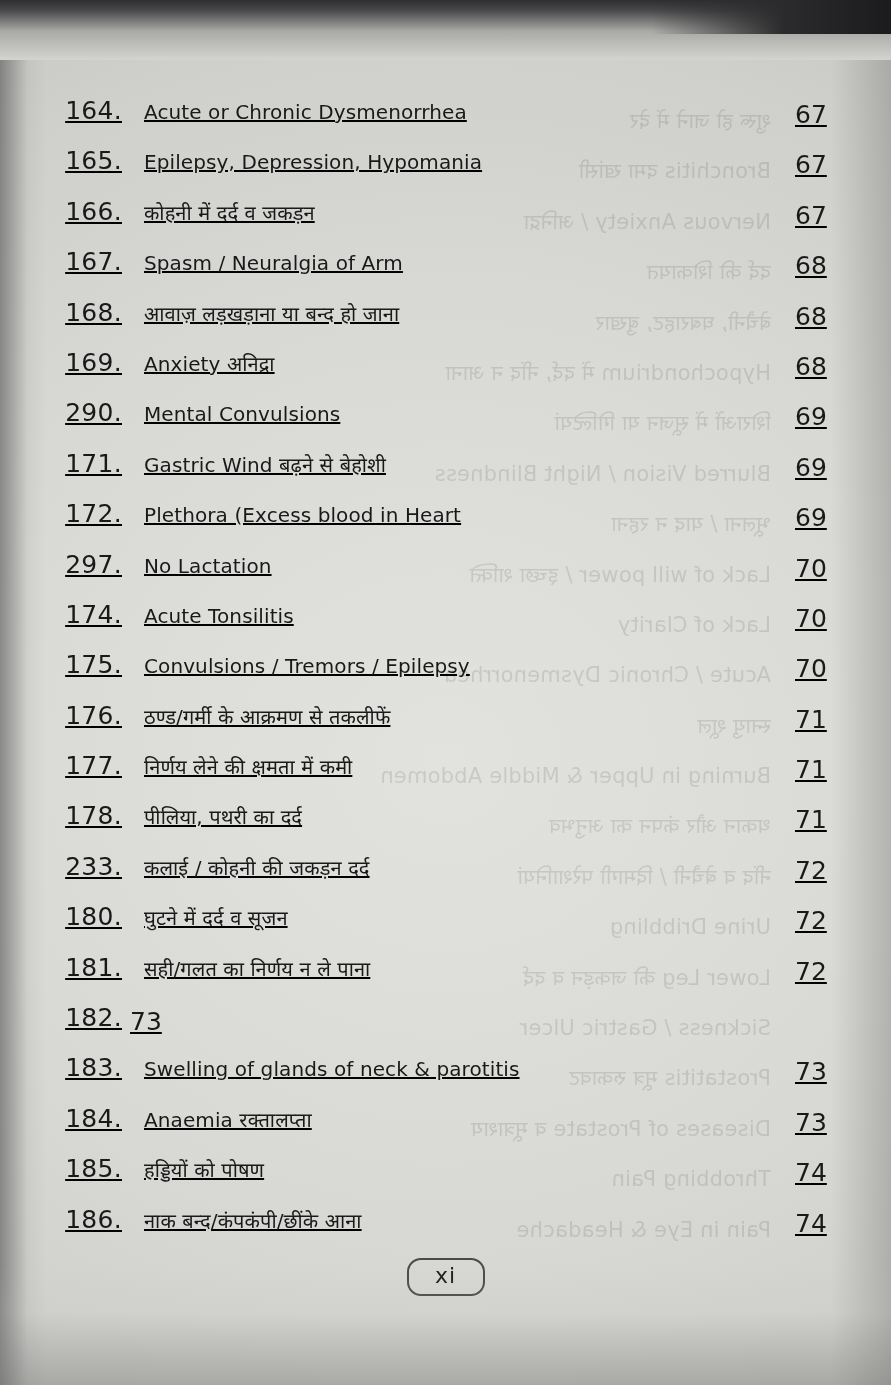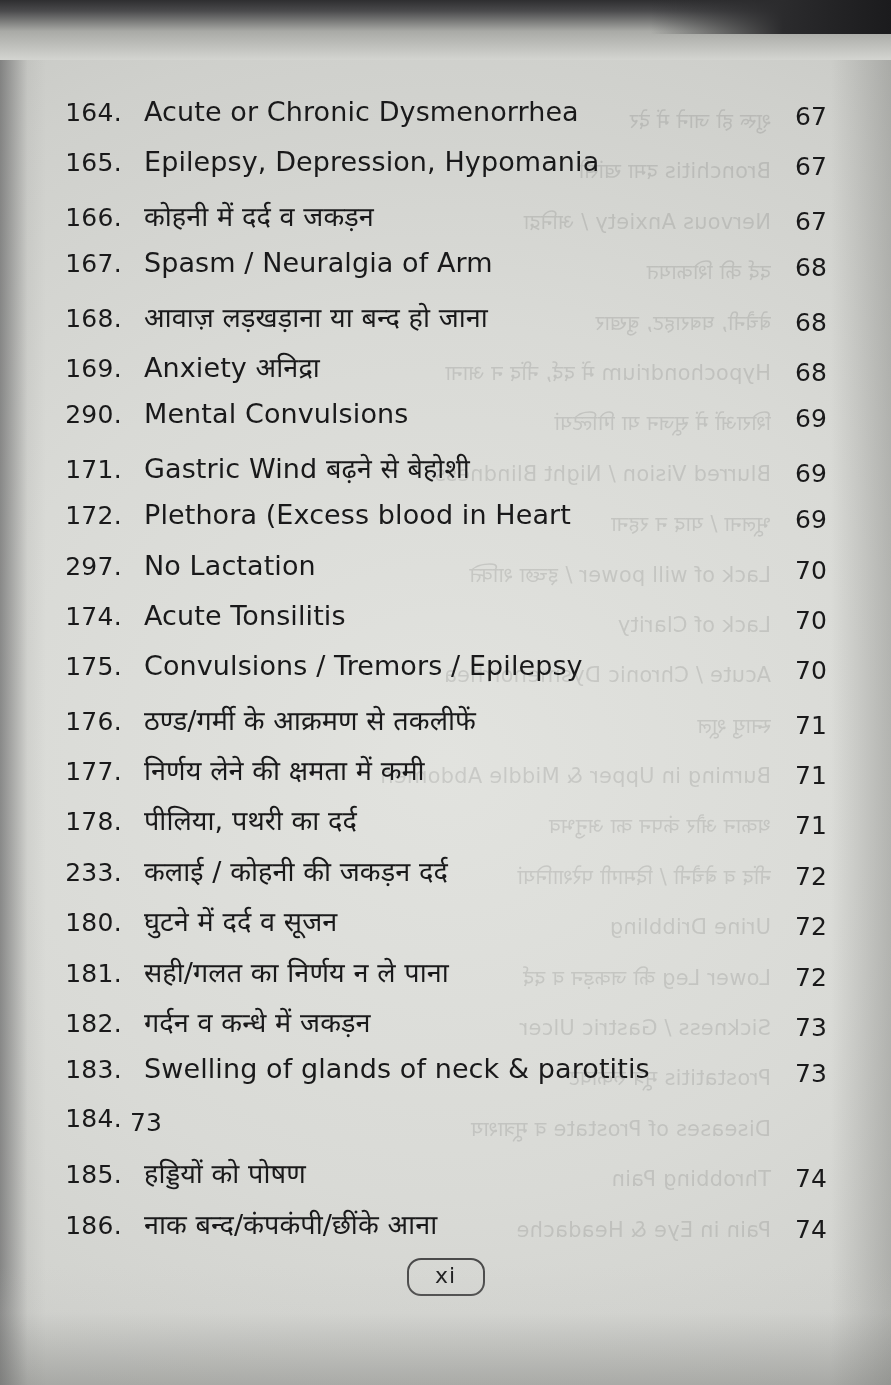--- a/index.html
+++ b/index.html
@@ -69,39 +69,40 @@
     font-size: 21px;
     padding-left: 120px;
     white-space: nowrap;
     letter-spacing: 0.2px;
   }
 
   .toc {
     position: absolute;
     left: 0; right: 0;
     top: 96px;
+    text-decoration: underline;
   }
   .row {
     display: flex;
     align-items: baseline;
     height: 50.4px;
     padding: 0 0 0 30px;
     color: #19191a;
   }
   .num {
     width: 92px;
     flex: 0 0 92px;
     text-align: right;
     font-size: 25px;
     letter-spacing: 0.3px;
   }
   .title {
     flex: 1 1 auto;
     padding-left: 22px;
-    font-size: 27px;
+    font-size: 20px;
     letter-spacing: 0.1px;
     white-space: nowrap;
     overflow: hidden;
   }
   .pageno {
     flex: 0 0 96px;
     text-align: left;
     font-size: 25px;
     padding-left: 8px;
     position: relative;
@@ -245,30 +246,30 @@
         <span class="title">घुटने में दर्द व सूजन</span>
         <span class="pageno">72</span>
       </div>
       <div class="row">
         <span class="num">181.</span>
         <span class="title">सही/गलत का निर्णय न ले पाना</span>
         <span class="pageno">72</span>
       </div>
       <div class="row">
         <span class="num">182.</span>
-        <span class="title">गर्दन व कन्धे में जकड़न</span>
         <span class="pageno">73</span>
       </div>
       <div class="row">
         <span class="num">183.</span>
         <span class="title">Swelling of glands of neck &amp; parotitis</span>
         <span class="pageno">73</span>
       </div>
       <div class="row">
         <span class="num">184.</span>
+        <span class="title">Anaemia  रक्तालप्ता</span>
         <span class="pageno">73</span>
       </div>
       <div class="row">
         <span class="num">185.</span>
         <span class="title">हड्डियों को पोषण</span>
         <span class="pageno">74</span>
       </div>
       <div class="row">
         <span class="num">186.</span>
         <span class="title">नाक बन्द/कंपकंपी/छींके आना</span>

